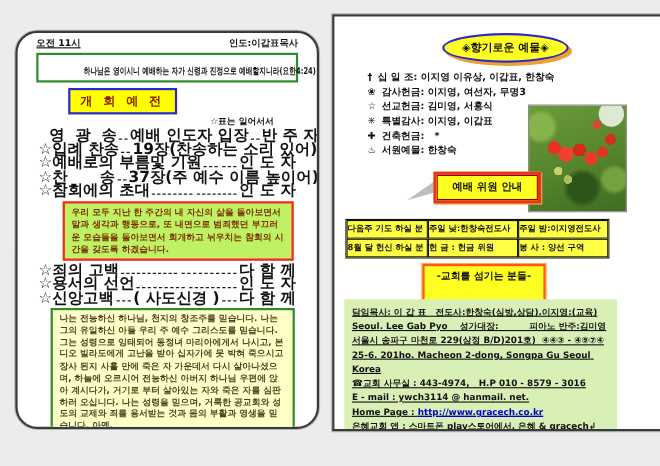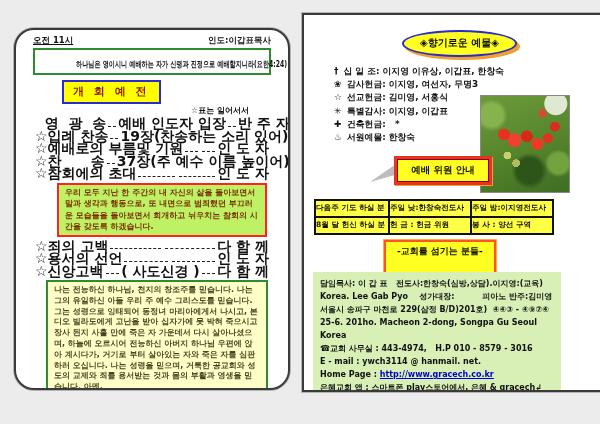--- a/index.html
+++ b/index.html
@@ -108,20 +108,21 @@
   .servants {
     position:absolute; left:80px; top:225px;
     background:#ffff22; border:2px solid #ff5522;
     box-shadow:0 0 0 1px #ffaa44;
     padding:3px 11px 20px; font-size:9px; font-weight:bold;
   }
   .contact {
     position:absolute; left:9px; top:257px; width:248px; box-sizing:border-box;
     background:#d8efb5; padding:5px 7px; font-size:8px; font-weight:bold;
     line-height:13px;
+    text-decoration:underline;
   }
   .c-line { white-space:pre-wrap; }
   .c-line .link { color:#0000cc; text-decoration:underline; }
 </style>
 </head>
 <body>
 
 <div class="page" id="left-page">
 
   <div class="lp-header">
@@ -273,21 +274,21 @@
         <span class="dt-cell dt-c2">봉 사 : 양선 구역</span>
       </div>
     </div>
 
   <div class="servants">-교회를 섬기는 분들-</div>
 
   <div class="contact">
 
       <div class="c-line"><span>담임목사: 이 갑 표   전도사:한창숙(심방,상담).이지영:(교육)</span><span class="link"></span></div>
 
-      <div class="c-line"><span>Korea. Lee Gab Pyo    성가대장:          피아노 반주:김미영</span><span class="link"></span></div>
+      <div class="c-line"><span>Seoul. Lee Gab Pyo    성가대장:          피아노 반주:김미영</span><span class="link"></span></div>
 
       <div class="c-line"><span>서울시 송파구 마천로 229(삼정 B/D)201호)  ④④③ - ④⑨⑦④</span><span class="link"></span></div>
 
       <div class="c-line"><span>25-6. 201ho. Macheon 2-dong, Songpa Gu Seoul Korea</span><span class="link"></span></div>
 
       <div class="c-line"><span>☎교회 사무실 : 443-4974,   H.P 010 - 8579 - 3016</span><span class="link"></span></div>
 
       <div class="c-line"><span>E - mail : ywch3114 @ hanmail. net.</span><span class="link"></span></div>
 
       <div class="c-line"><span>Home Page : </span><span class="link">http://www.gracech.co.kr</span></div>

